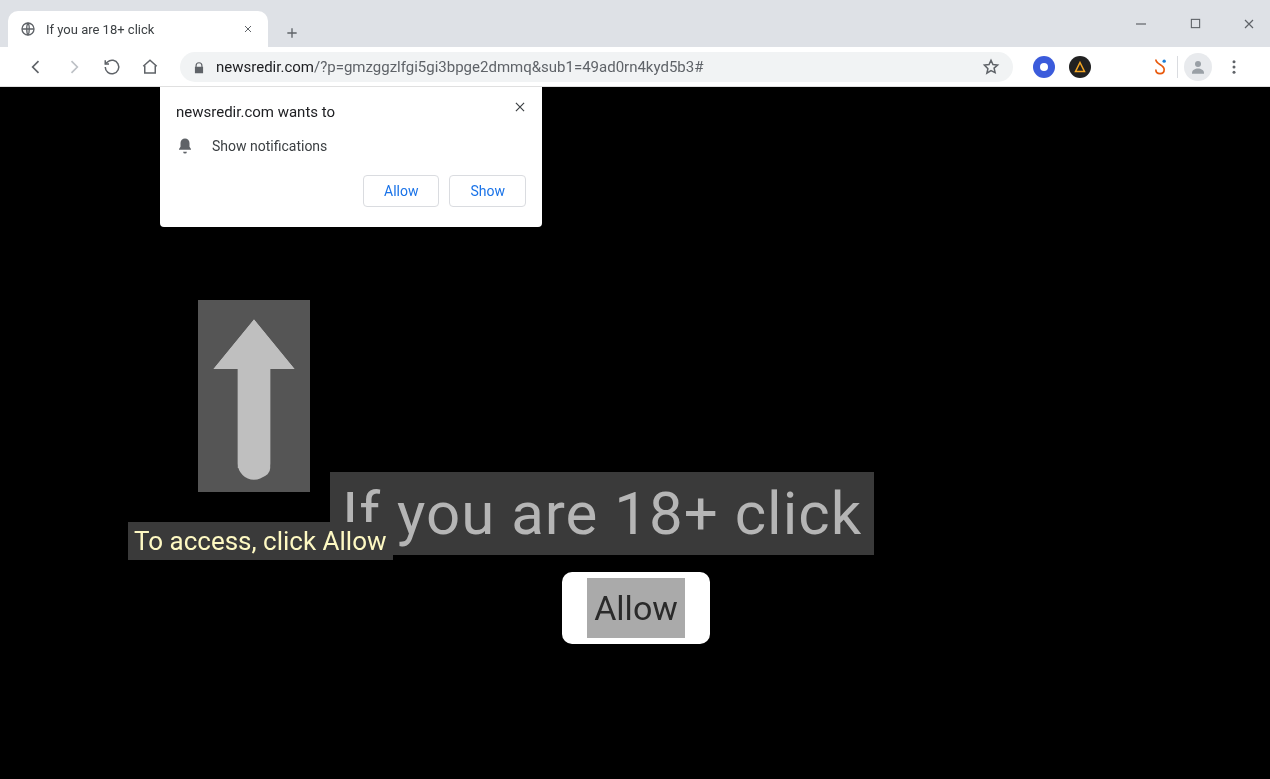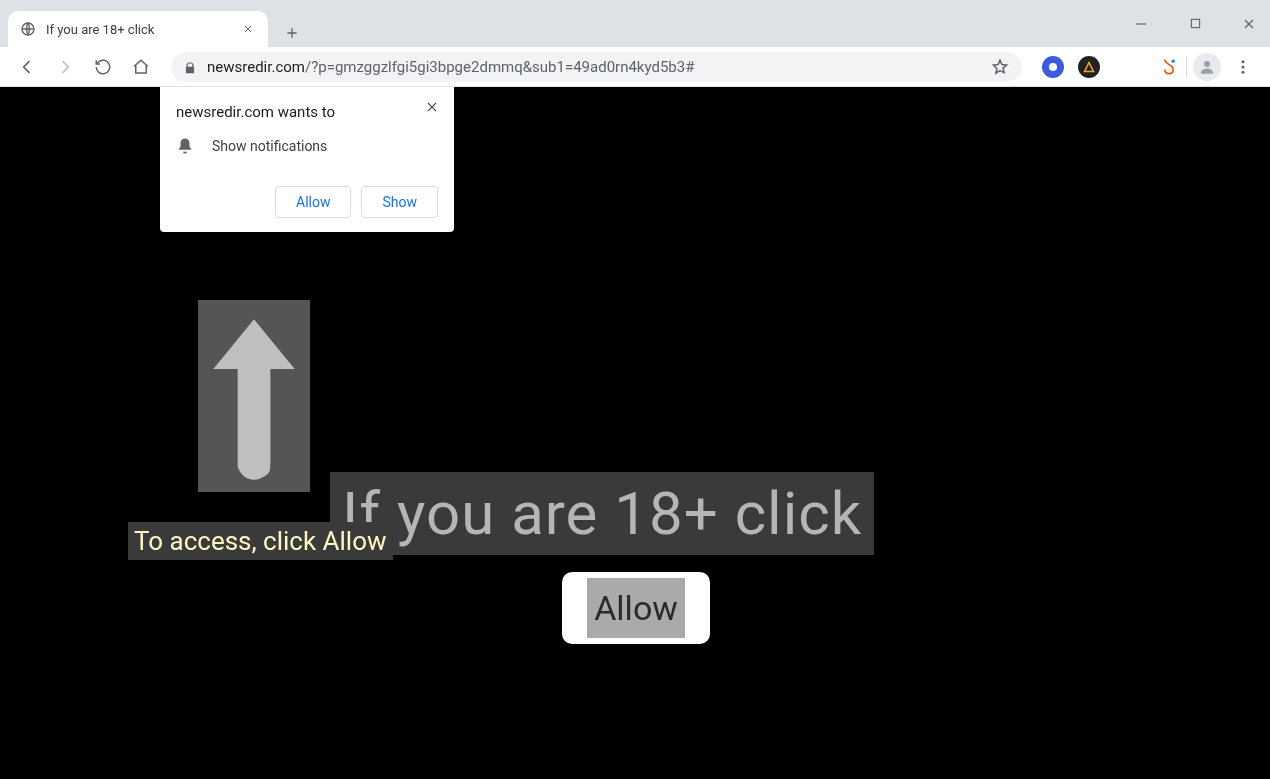--- a/index.html
+++ b/index.html
@@ -74,21 +74,21 @@
   display: flex; align-items: center; justify-content: center;
   cursor: pointer;
 }
 
 
 .toolbar {
   height: 40px;
   background: #fff;
   display: flex;
   align-items: center;
-  padding: 0 11px;
+  padding: 0 20px;
   gap: 6px;
   border-bottom: 1px solid #e0e0e0;
 }
 .nav-btn {
   width: 32px; height: 32px;
   display: flex; align-items: center; justify-content: center;
   color: #5f6368;
   cursor: pointer;
   border-radius: 50%;
 }
@@ -148,25 +148,25 @@
   height: calc(779px - 47px - 40px);
   background: #000;
   overflow: hidden;
 }
 
 
 .perm-popup {
   position: absolute;
   left: 160px;
   top: 0;
-  width: 294px;
+  width: 382px;
   background: #fff;
   border-radius: 0 0 4px 4px;
   box-shadow: 0 4px 16px rgba(0,0,0,0.3);
-  padding: 16px 16px 14px 16px;
+  padding: 16px 16px 20px 16px;
   z-index: 50;
 }
 .perm-close {
   position: absolute;
   right: 10px;
   top: 8px;
   width: 24px; height: 24px;
   display: flex; align-items: center; justify-content: center;
   color: #3c4043;
   cursor: pointer;
@@ -174,21 +174,21 @@
 }
 .perm-title {
   font-size: 15px;
   color: #202124;
   margin-bottom: 16px;
 }
 .perm-row {
   display: flex;
   align-items: center;
   gap: 18px;
-  margin-bottom: 31px;
+  margin-bottom: 20px;
 }
 .bell-icon {
   width: 18px; height: 18px; color: #5f6368;
 }
 .perm-text { font-size: 14px; color: #3c4043; }
 .perm-actions {
   display: flex;
   justify-content: flex-end;
   gap: 10px;
 }

